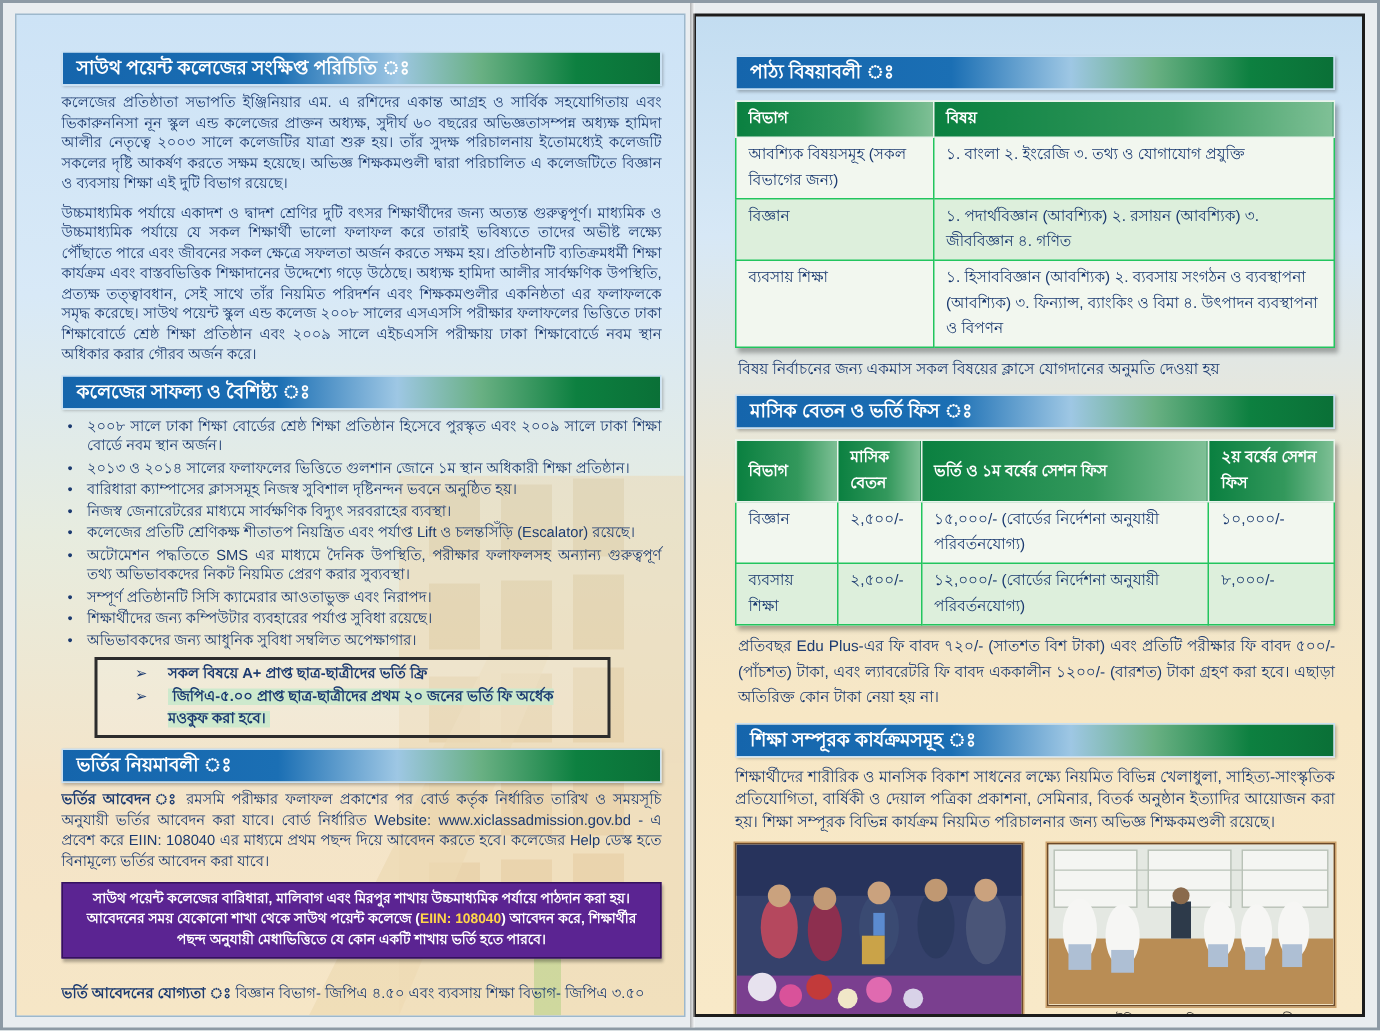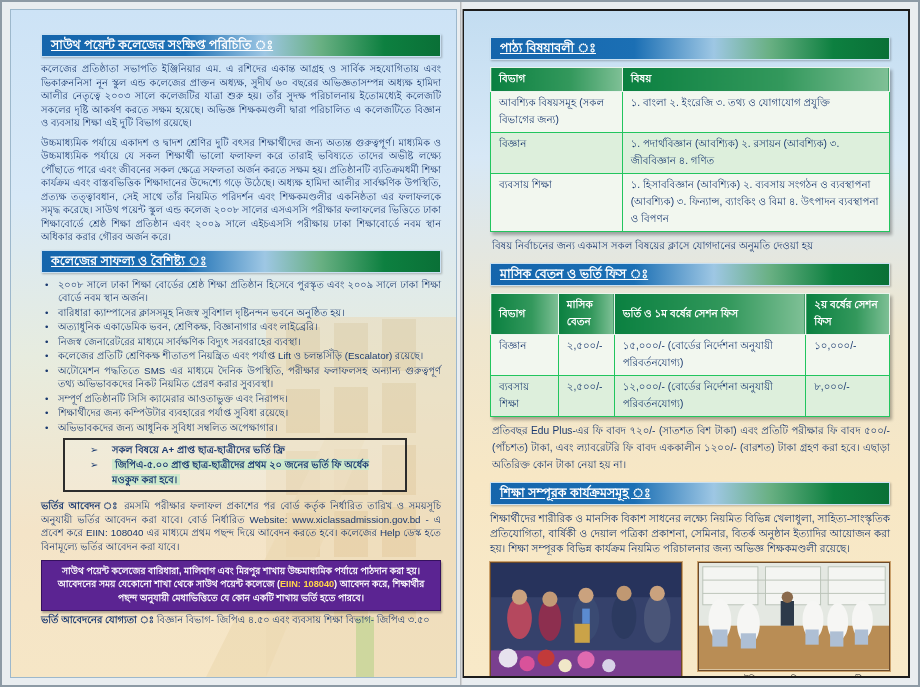--- a/index.html
+++ b/index.html
@@ -24,21 +24,21 @@
   .fold { position:absolute; left:50%; top:0; width:3px; height:100%; background:linear-gradient(90deg,rgba(60,60,60,.35),rgba(255,255,255,.6)); z-index:5; }
 
   
   .watermark { position:absolute; right:0; bottom:0; width:250px; height:360px; opacity:.5; z-index:0; pointer-events:none; }
 
   .content { position:relative; z-index:1; }
 
   .sec-h {
     background:linear-gradient(90deg,#1565ac 0%,#1b6fb4 36%,#9ec7e4 56%,#69b083 70%,#0d8040 86%,#0a7037 100%);
     color:#ffffff; font-weight:bold; font-size:12.5px; line-height:1.2;
-    padding:3px 9px; border:1px solid #c9e0f2; box-shadow:1px 1px 2px rgba(0,0,0,.25);text-decoration:underline;
+    padding:3px 9px; border:1px solid #c9e0f2; box-shadow:1px 1px 2px rgba(0,0,0,.25);
   }
   .page-left .sec-h { margin-bottom:5px; }
   .page-right .sec-h { margin-bottom:7px; }
 
   .body-txt { color:#1b3a70; font-size:9.8px; line-height:1.38; text-align:justify; }
   .page-right .body-txt { font-size:10.4px; line-height:1.42; }
   p.para { margin-bottom:6px; }
 
   ul.dotlist { list-style:none; margin:2px 0 4px 0; }
   ul.dotlist li { position:relative; padding-left:17px; margin-bottom:1px; }
@@ -47,21 +47,21 @@
   .offer-box {
     border:2px solid #2c2c2c; margin:4px 0 7px 22px; padding:3px 21px; width:86%;
     background:rgba(255,255,255,.15);
   }
   .offer-line { position:relative; padding-left:26px; color:#1b3a70; font-size:9.8px; line-height:1.5; font-weight:bold; }
   .offer-line::before { content:"\27A2"; position:absolute; left:4px; top:0; color:#1b3a70; }
   .offer-line .hl { background:#cde9cd; padding:0 3px; }
 
   .purple-box {
     background:#5b2492; border:1px solid #35115e; color:#ffffff; font-weight:bold;
-    font-size:9.2px; line-height:1.5; text-align:center; padding:4px 8px; margin:5px 0 2px 0;
+    font-size:9.2px; line-height:1.5; text-align:center; padding:4px 8px; margin:5px 0 17px 0;
     box-shadow:1px 2px 2px rgba(0,0,0,.3);
   }
   .purple-box .eiin { color:#ffd54a; }
 
   b.lead { font-weight:bold; }
   .mono-b { font-weight:normal; }
 
   table.grid { width:100%; border-collapse:collapse; box-shadow:2px 3px 3px rgba(0,0,0,.3); margin-bottom:6px; background:#f2f7ef; }
   table.grid th {
     background:linear-gradient(90deg,#0a8040 0%,#33985c 60%,#7fc096 100%);
@@ -110,35 +110,36 @@
     </svg>
 
     <div class="content">
       <div class="sec-h">সাউথ পয়েন্ট কলেজের সংক্ষিপ্ত পরিচিতি ঃ</div>
       <p class="para body-txt">কলেজের প্রতিষ্ঠাতা সভাপতি ইঞ্জিনিয়ার এম. এ রশিদের একান্ত আগ্রহ ও সার্বিক সহযোগিতায় এবং ভিকারুননিসা নূন স্কুল এন্ড কলেজের প্রাক্তন অধ্যক্ষ, সুদীর্ঘ ৬০ বছরের অভিজ্ঞতাসম্পন্ন অধ্যক্ষ হামিদা আলীর নেতৃত্বে ২০০৩ সালে কলেজটির যাত্রা শুরু হয়। তাঁর সুদক্ষ পরিচালনায় ইতোমধ্যেই কলেজটি সকলের দৃষ্টি আকর্ষণ করতে সক্ষম হয়েছে। অভিজ্ঞ শিক্ষকমণ্ডলী দ্বারা পরিচালিত এ কলেজটিতে বিজ্ঞান ও ব্যবসায় শিক্ষা এই দুটি বিভাগ রয়েছে।</p>
       <p class="para body-txt">উচ্চমাধ্যমিক পর্যায়ে একাদশ ও দ্বাদশ শ্রেণির দুটি বৎসর শিক্ষার্থীদের জন্য অত্যন্ত গুরুত্বপূর্ণ। মাধ্যমিক ও উচ্চমাধ্যমিক পর্যায়ে যে সকল শিক্ষার্থী ভালো ফলাফল করে তারাই ভবিষ্যতে তাদের অভীষ্ট লক্ষ্যে পৌঁছাতে পারে এবং জীবনের সকল ক্ষেত্রে সফলতা অর্জন করতে সক্ষম হয়। প্রতিষ্ঠানটি ব্যতিক্রমধর্মী শিক্ষা কার্যক্রম এবং বাস্তবভিত্তিক শিক্ষাদানের উদ্দেশ্যে গড়ে উঠেছে। অধ্যক্ষ হামিদা আলীর সার্বক্ষণিক উপস্থিতি, প্রত্যক্ষ তত্ত্বাবধান, সেই সাথে তাঁর নিয়মিত পরিদর্শন এবং শিক্ষকমণ্ডলীর একনিষ্ঠতা এর ফলাফলকে সমৃদ্ধ করেছে। সাউথ পয়েন্ট স্কুল এন্ড কলেজ ২০০৮ সালের এসএসসি পরীক্ষার ফলাফলের ভিত্তিতে ঢাকা শিক্ষাবোর্ডে শ্রেষ্ঠ শিক্ষা প্রতিষ্ঠান এবং ২০০৯ সালে এইচএসসি পরীক্ষায় ঢাকা শিক্ষাবোর্ডে নবম স্থান অধিকার করার গৌরব অর্জন করে।</p>
 
       <div class="sec-h">কলেজের সাফল্য ও বৈশিষ্ট্য ঃ</div>
       <ul class="dotlist body-txt">
         <li>২০০৮ সালে ঢাকা শিক্ষা বোর্ডের শ্রেষ্ঠ শিক্ষা প্রতিষ্ঠান হিসেবে পুরস্কৃত এবং ২০০৯ সালে ঢাকা শিক্ষা বোর্ডে নবম স্থান অর্জন।</li>
+        <li>২০১৩ ও ২০১৪ সালের ফলাফলের ভিত্তিতে গুলশান জোনে ১ম স্থান অধিকারী শিক্ষা প্রতিষ্ঠান।</li>
         <li>বারিধারা ক্যাম্পাসের ক্লাসসমূহ নিজস্ব সুবিশাল দৃষ্টিনন্দন ভবনে অনুষ্ঠিত হয়।</li>
-        <li>অত্যাধুনিক একাডেমিক ভবন, শ্রেণিকক্ষ, বিজ্ঞানাগার এবং লাইব্রেরি।</li>
         <li>নিজস্ব জেনারেটরের মাধ্যমে সার্বক্ষণিক বিদ্যুৎ সরবরাহের ব্যবস্থা।</li>
         <li>কলেজের প্রতিটি শ্রেণিকক্ষ শীতাতপ নিয়ন্ত্রিত এবং পর্যাপ্ত Lift ও চলন্তসিঁড়ি (Escalator) রয়েছে।</li>
         <li>অটোমেশন পদ্ধতিতে SMS এর মাধ্যমে দৈনিক উপস্থিতি, পরীক্ষার ফলাফলসহ অন্যান্য গুরুত্বপূর্ণ তথ্য অভিভাবকদের নিকট নিয়মিত প্রেরণ করার সুব্যবস্থা।</li>
         <li>সম্পূর্ণ প্রতিষ্ঠানটি সিসি ক্যামেরার আওতাভুক্ত এবং নিরাপদ।</li>
         <li>শিক্ষার্থীদের জন্য কম্পিউটার ব্যবহারের পর্যাপ্ত সুবিধা রয়েছে।</li>
         <li>অভিভাবকদের জন্য আধুনিক সুবিধা সম্বলিত অপেক্ষাগার।</li>
       </ul>
 
       <div class="offer-box">
         <div class="offer-line"><span>সকল বিষয়ে A+ প্রাপ্ত ছাত্র-ছাত্রীদের ভর্তি ফ্রি</span></div>
         <div class="offer-line"><span class="hl">জিপিএ-৫.০০ প্রাপ্ত ছাত্র-ছাত্রীদের প্রথম ২০ জনের ভর্তি ফি অর্ধেক মওকুফ করা হবে।</span></div>
       </div>
 
+      <div class="sec-h">ভর্তির নিয়মাবলী ঃ</div>
       <p class="para body-txt">
         <b class="lead">ভর্তির আবেদন ঃ</b>
         <span>রমসমি পরীক্ষার ফলাফল প্রকাশের পর বোর্ড কর্তৃক নির্ধারিত তারিখ ও সময়সূচি অনুযায়ী ভর্তির আবেদন করা যাবে। বোর্ড নির্ধারিত Website:</span>
         <b class="mono-b">www.xiclassadmission.gov.bd</b>
         <span>- এ প্রবেশ করে</span>
         <b class="mono-b">EIIN: 108040</b>
         <span>এর মাধ্যমে প্রথম পছন্দ দিয়ে আবেদন করতে হবে। কলেজের Help ডেস্ক হতে বিনামূল্যে ভর্তির আবেদন করা যাবে।</span>
       </p>
 
       <div class="purple-box">

